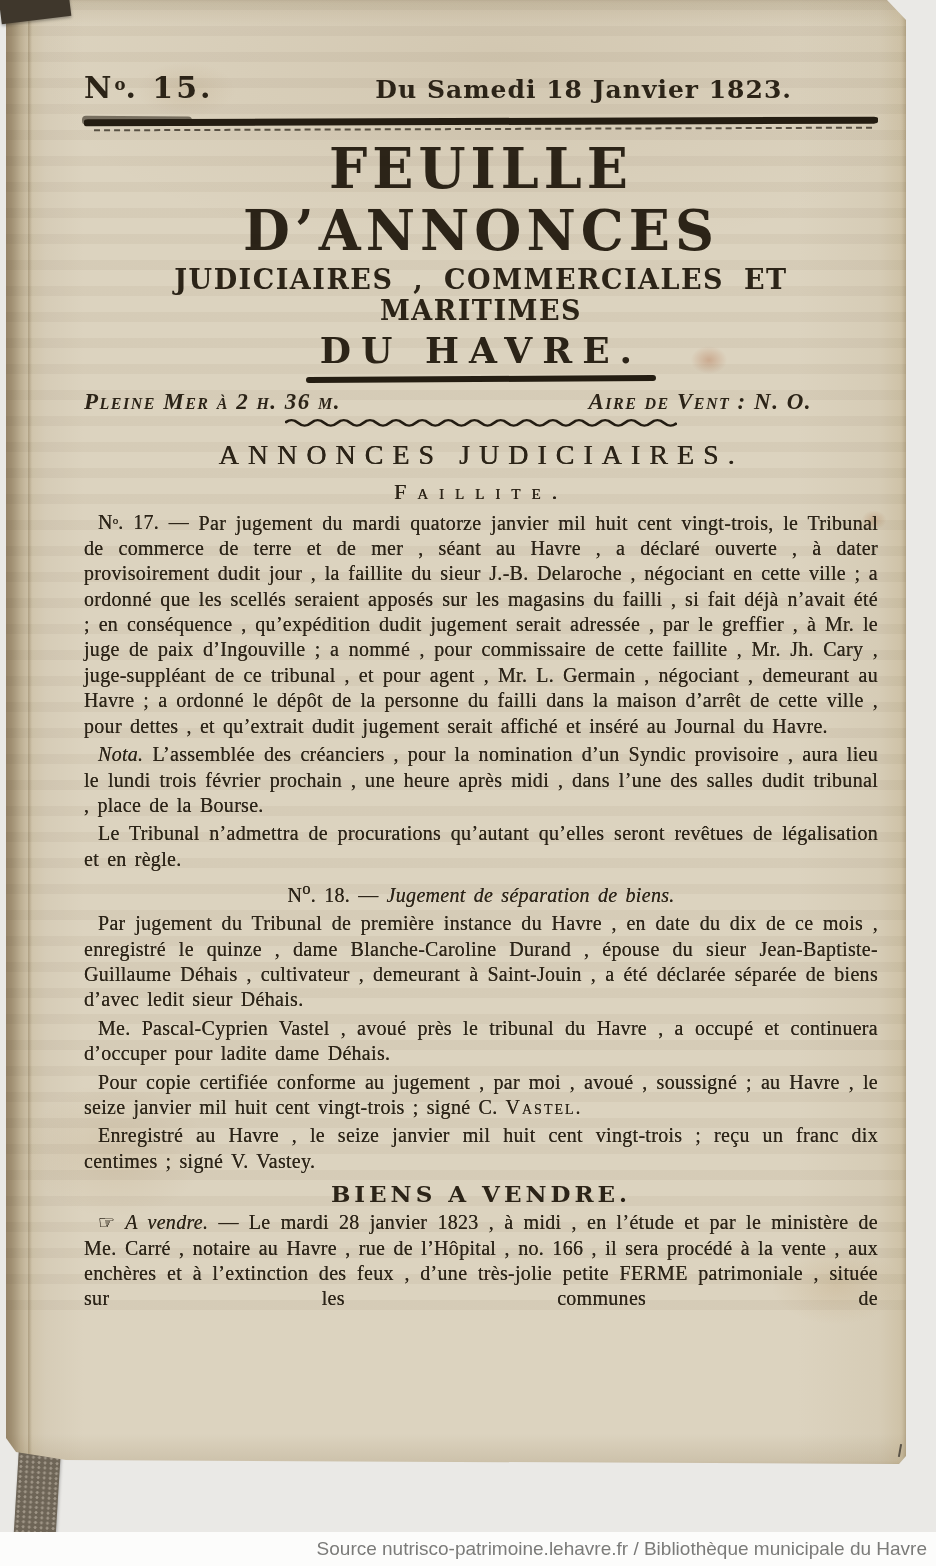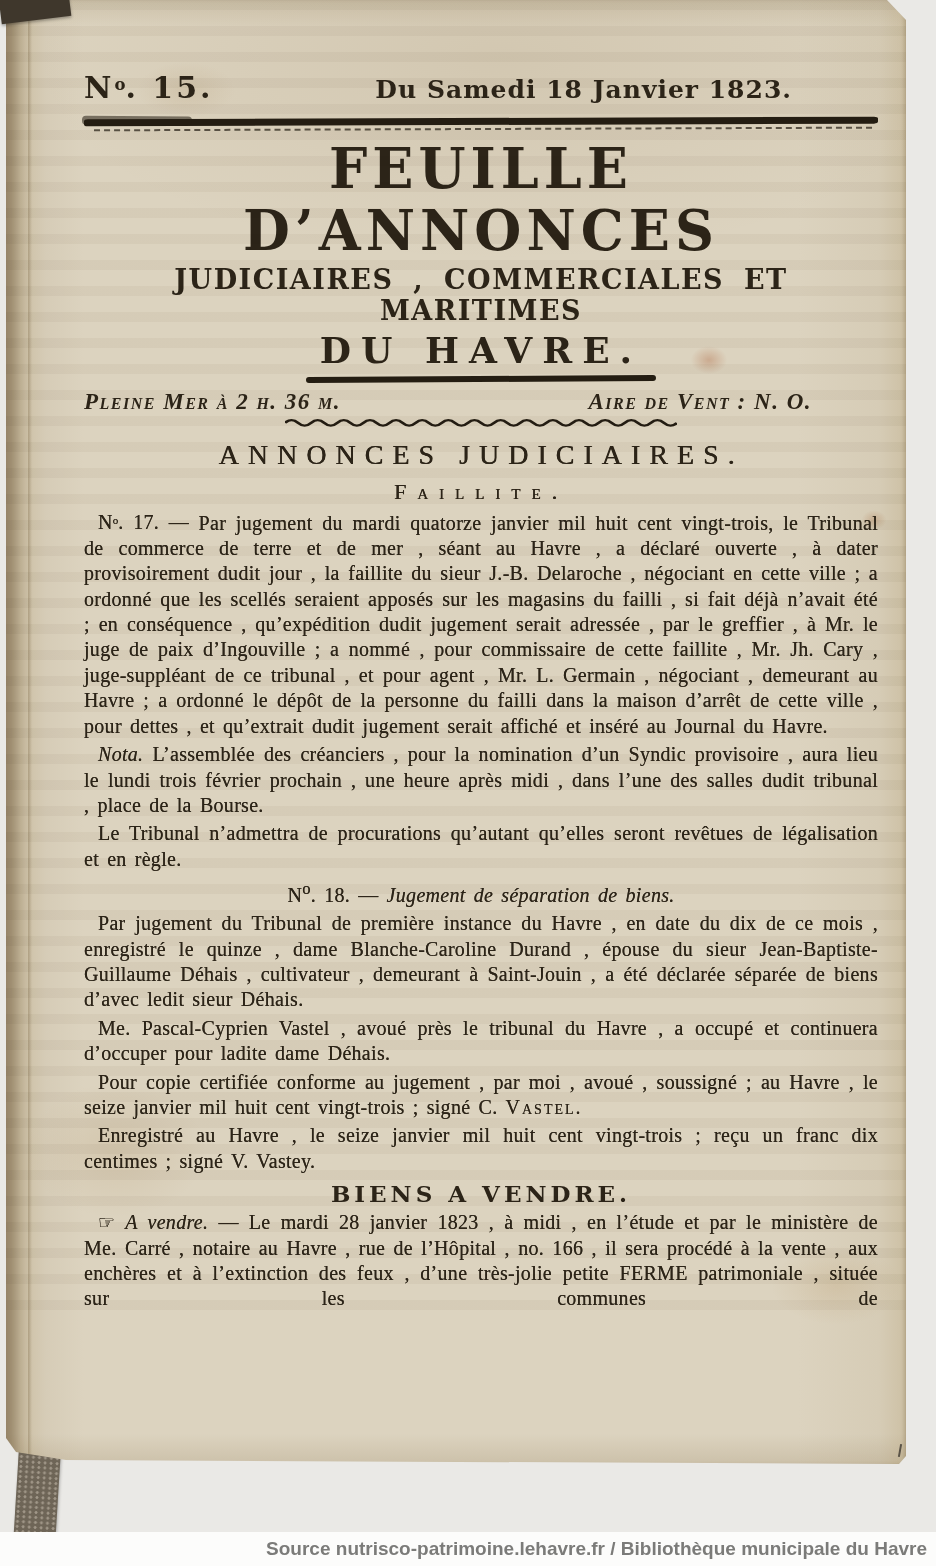--- a/index.html
+++ b/index.html
@@ -112,21 +112,21 @@
   .cont { text-align-last:justify; }
 
   
   .pen-mark { position:absolute; left:899px; top:1444px; width:2px; height:13px;
               background:#5a5347; transform:rotate(10deg); z-index:2; }
 
   .footer-bar { position:absolute; left:0; bottom:0; width:936px; height:34px; z-index:4;
                 background:#fcfcfb; display:flex; align-items:center; justify-content:flex-end;
                 padding-right:9px; }
   .footer-bar span { font-family:"Liberation Sans", sans-serif; font-size:19px;
-                     color: var(--footer_text, #7b7b79); font-weight: bold; }
+                     color: var(--footer_text, #7b7b79); }
 </style>
 </head>
 <body>
 
 <div class="stage">
 
   <div class="ribbon-top"></div>
   <div class="ribbon-bottom"></div>
 
   <div class="page">

